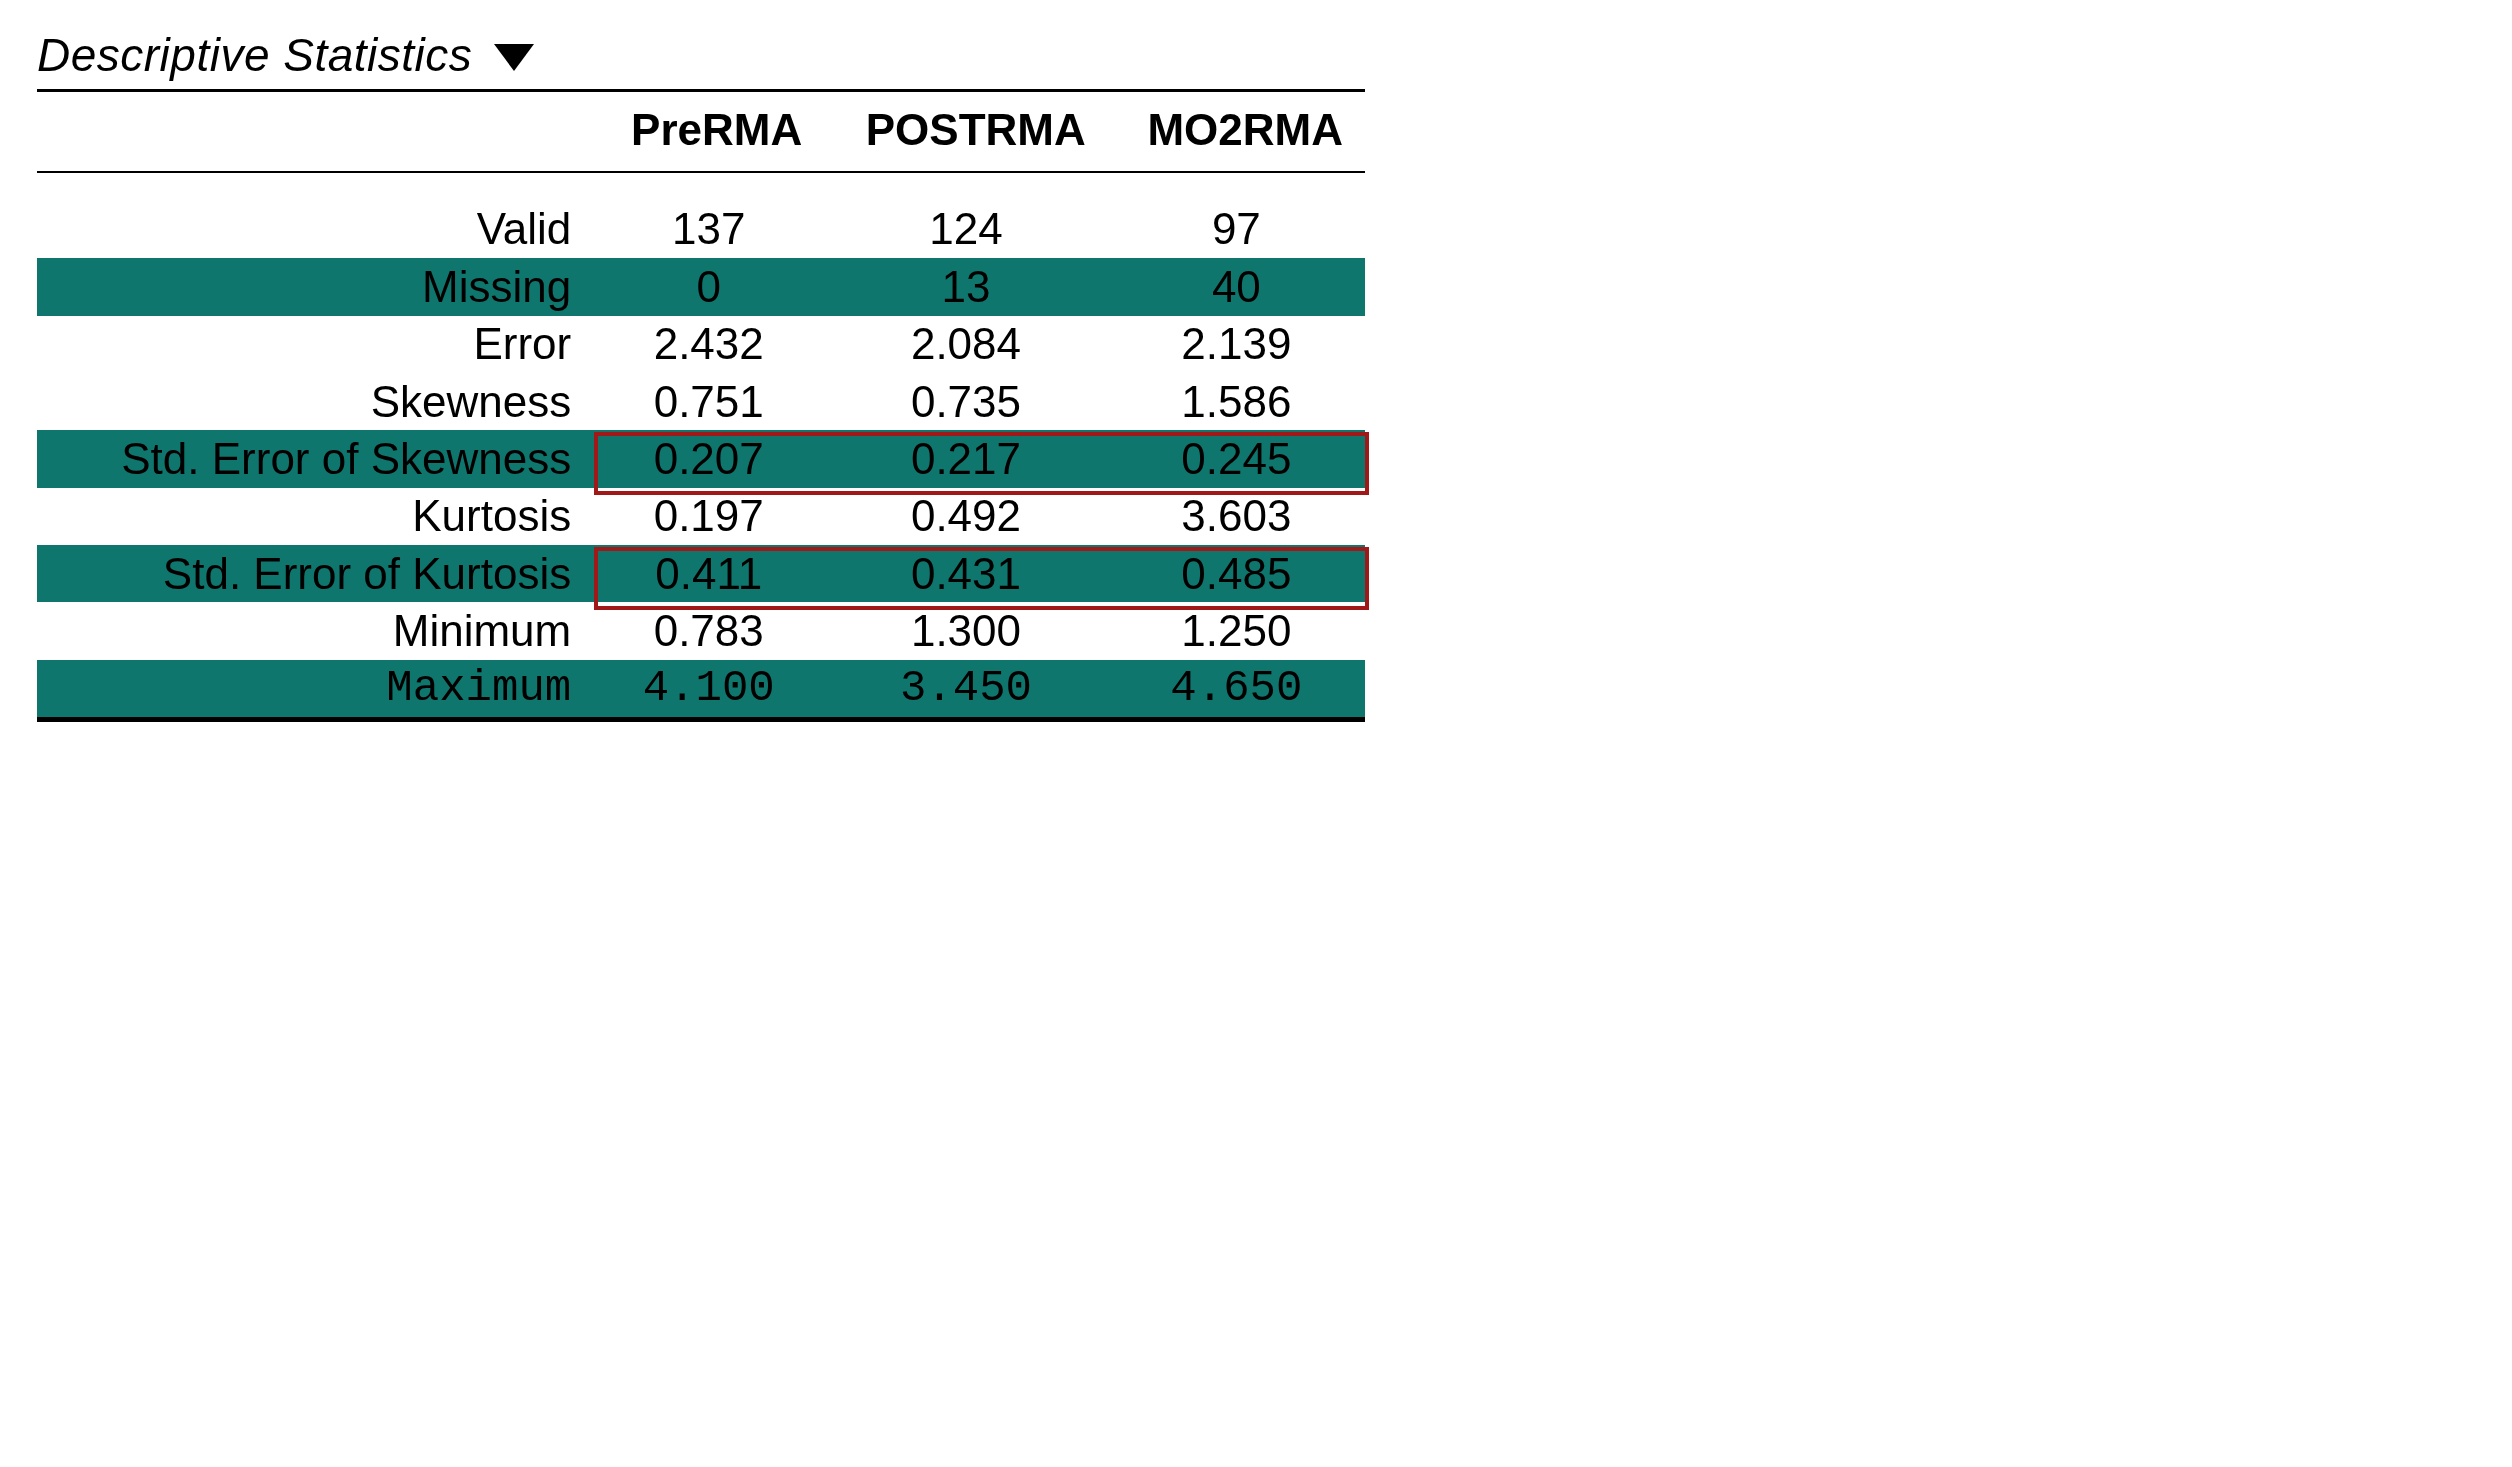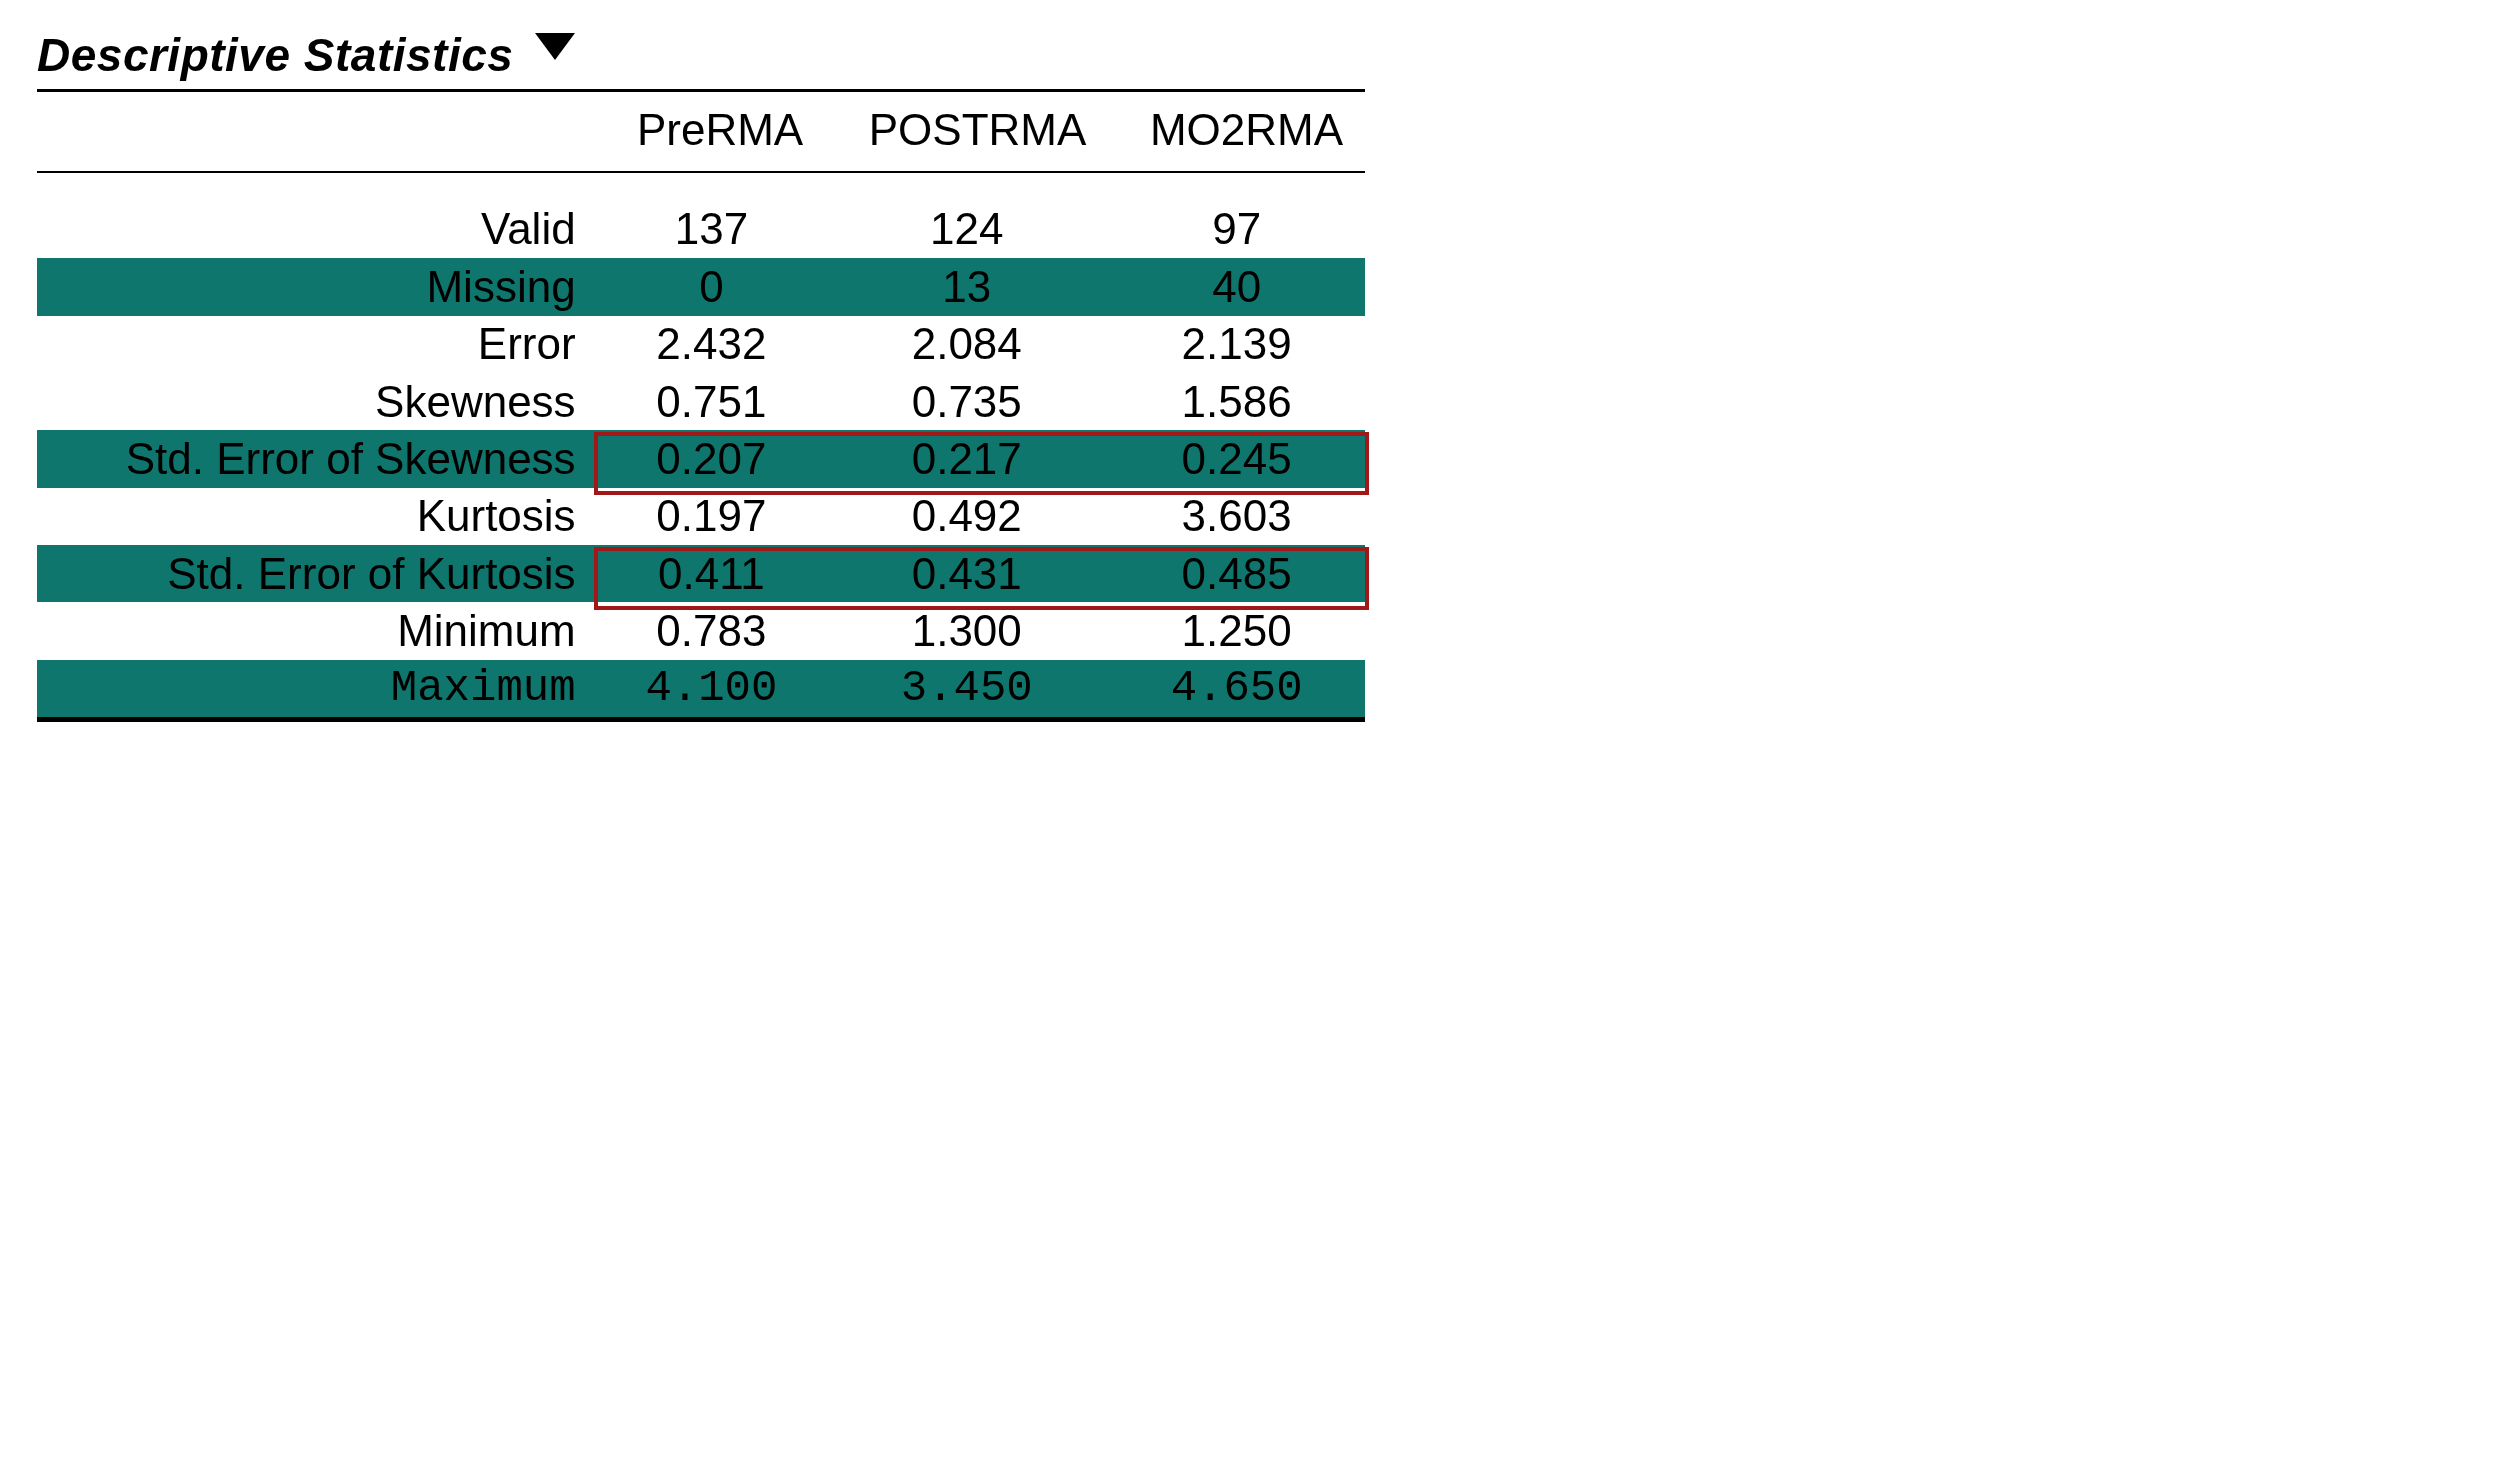--- a/index.html
+++ b/index.html
@@ -8,22 +8,22 @@
     background: #ffffff;
     font-family: Arial, Helvetica, sans-serif;
     color: #000;
   }
   .wrap {
     padding: 27.5px 37px;
     width: 1328px;
   }
   .title-row {
     display: flex;
+    align-items: center;
     gap: 22px;
-    font-weight: bold;
   }
   .title {
     font-style: italic;
     font-size: 46px;
     letter-spacing: 0.5px;
   }
   .tri {
     width: 0;
     height: 0;
     border-left: 20px solid transparent;
@@ -31,21 +31,21 @@
     border-top: 27.5px solid #000;
     margin-top: 5.5px;
   }
   table {
     border-collapse: collapse;
     width: 100%;
     font-size: 44px;
     margin-top: 7.3px;
   }
   thead tr th {
-    font-weight: normal;
+    font-weight: bold;
     text-align: right;
     padding: 13px 22px 16.5px 22px;
     border-top: 3.7px solid #000;
     border-bottom: 2.7px solid #000;
   }
   thead tr th.rowlabel {
     text-align: left;
   }
   tbody tr td {
     padding: 3.7px 22px;

